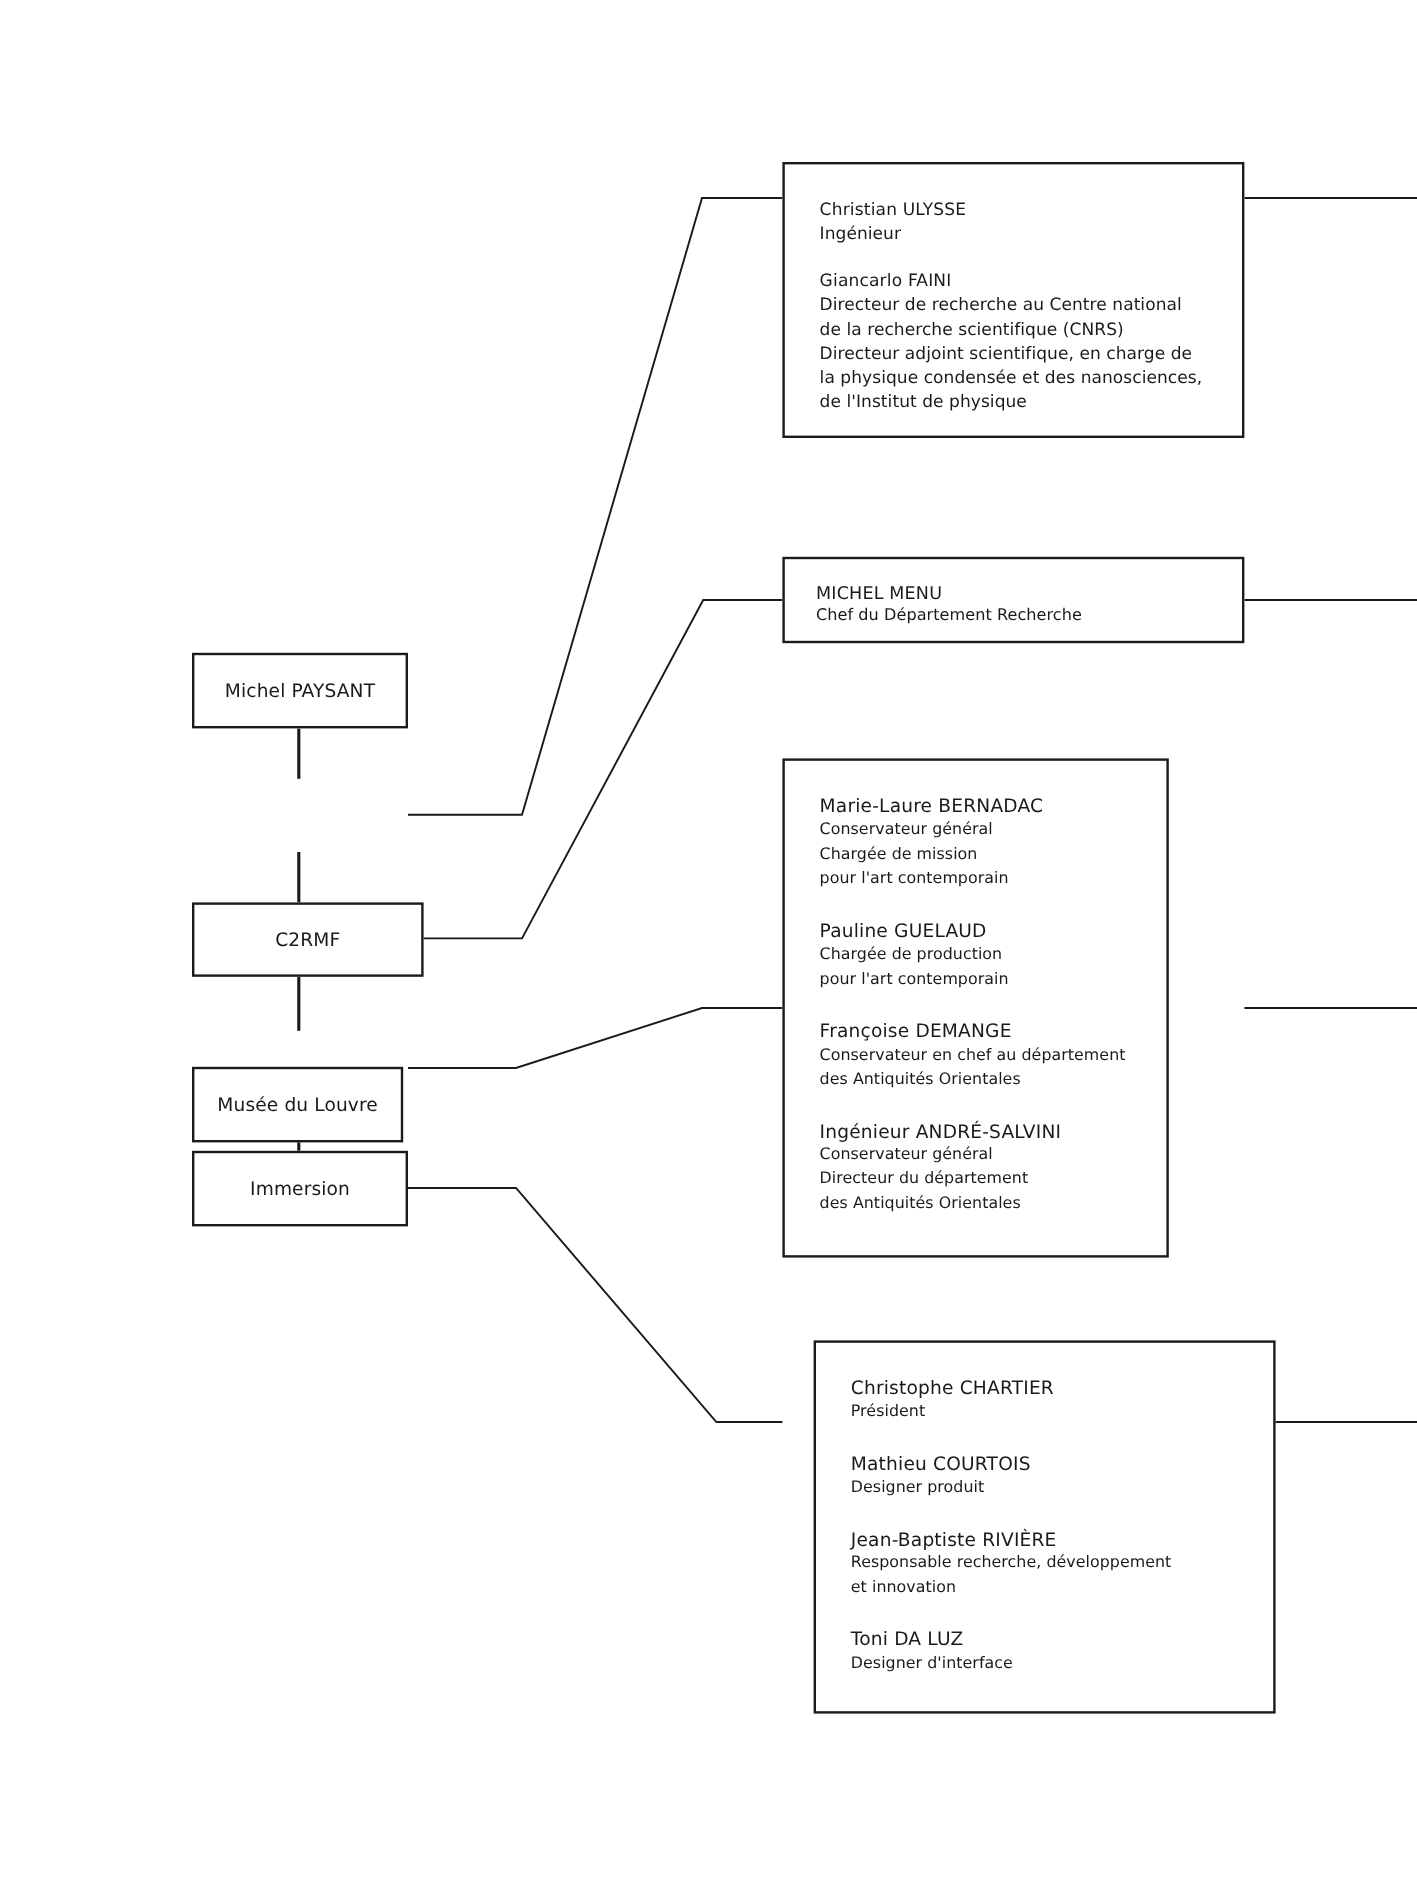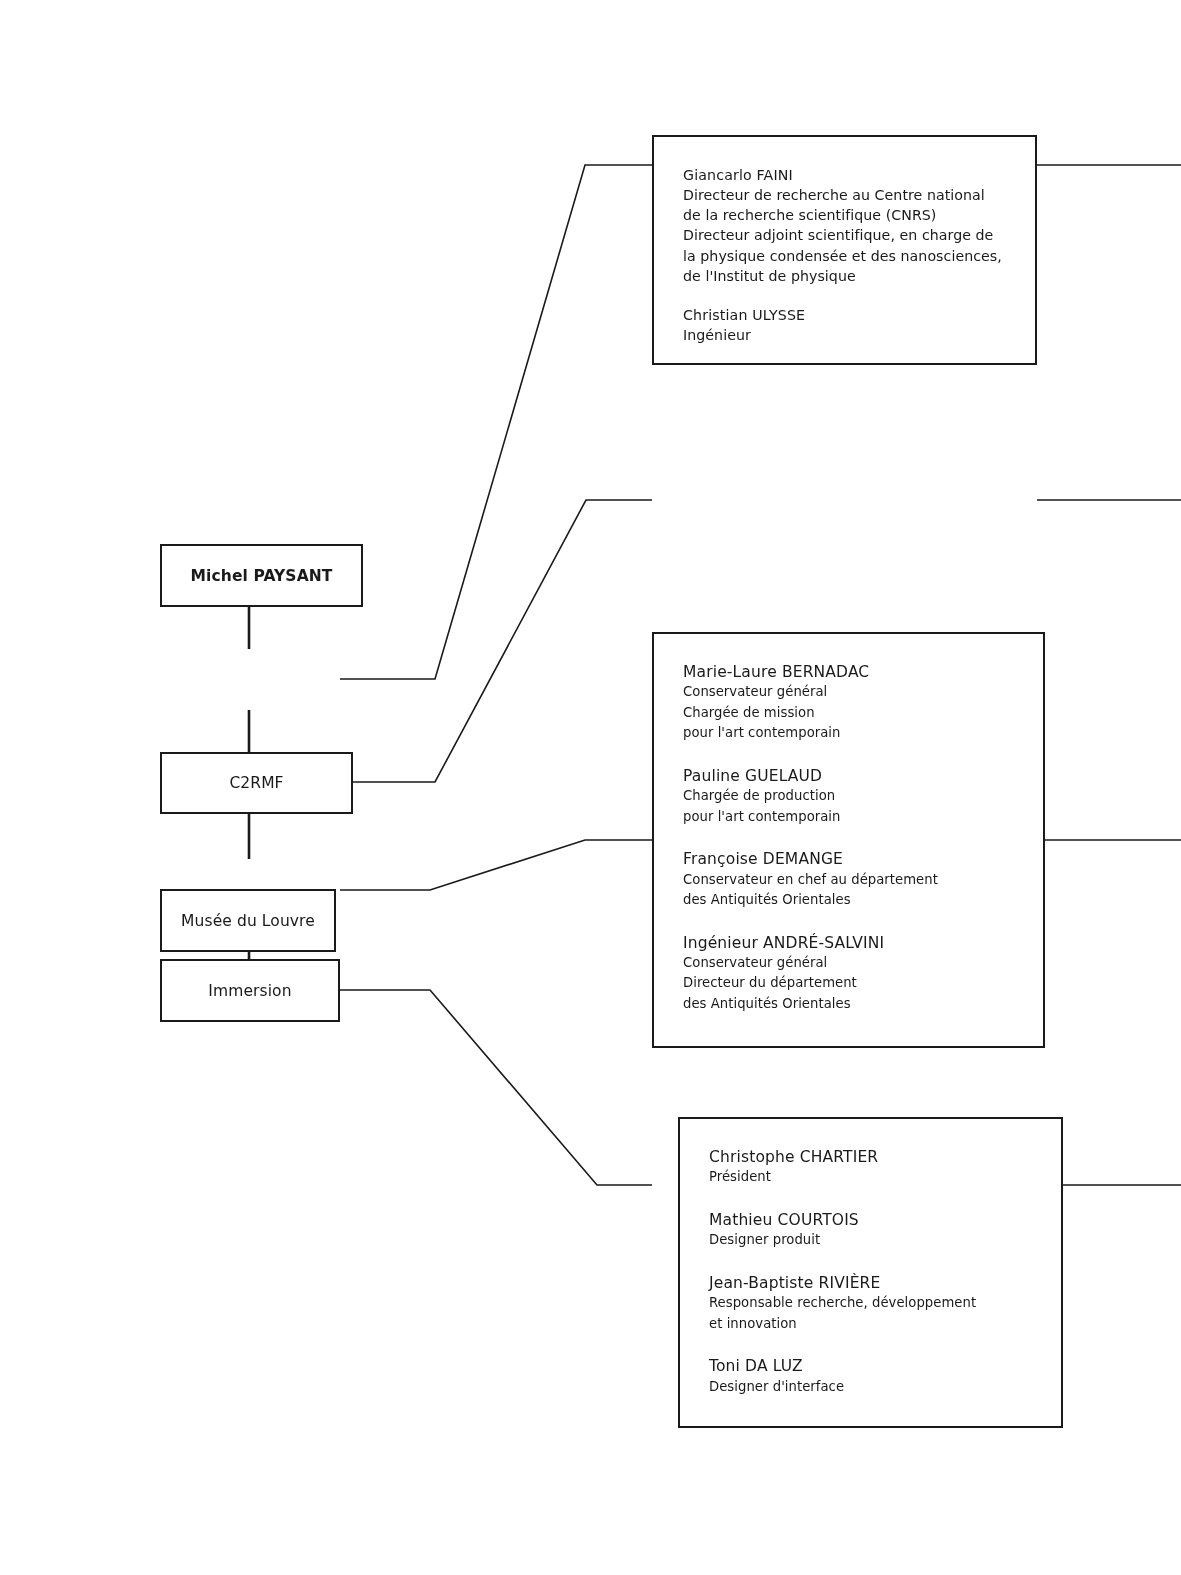--- a/index.html
+++ b/index.html
@@ -108,54 +108,60 @@
     <path d="M 340 890 L 430 890 L 585 840 L 652 840"></path>
 
     <path d="M 340 990 L 430 990 L 597 1185 L 652 1185"></path>
 
     <line x1="1037" y1="165" x2="1181" y2="165"></line>
     <line x1="1037" y1="500" x2="1181" y2="500"></line>
     <line x1="1037" y1="840" x2="1181" y2="840"></line>
     <line x1="1037" y1="1185" x2="1181" y2="1185"></line>
   </svg>
 
-  <div class="node" style="left:160px; top:544px; width:203px; height:63px;font-weight:bold;">
+  <div class="node" style="left:160px; top:544px; width:180px; height:63px;">
     <span>Michel PAYSANT</span>
   </div>
 
 
   <div class="node" style="left:160px; top:752px; width:193px; height:62px;">
     <span>C2RMF</span>
   </div>
 
   <div class="node" style="left:160px; top:889px; width:176px; height:63px;">
     <span>Musée du Louvre</span>
   </div>
 
   <div class="node" style="left:160px; top:959px; width:180px; height:63px;">
     <span>Immersion</span>
   </div>
 
   <div class="panel uniform" style="left:652px; top:135px; width:385px; height:230px;">
+    <div class="grp">
+      <div class="nm">Christian ULYSSE</div>
+      <div class="rl">Ingénieur</div>
+    </div>
     <div class="grp">
       <div class="nm">Giancarlo FAINI</div>
       <div class="rl">Directeur de recherche au Centre national</div>
       <div class="rl">de la recherche scientifique (CNRS)</div>
       <div class="rl">Directeur adjoint scientifique, en charge de</div>
       <div class="rl">la physique condensée et des nanosciences,</div>
       <div class="rl">de l'Institut de physique</div>
     </div>
-    <div class="grp">
-      <div class="nm">Christian ULYSSE</div>
-      <div class="rl">Ingénieur</div>
-    </div>
-  </div>
-
-
-  <div class="panel" style="left:652px; top:632px; width:393px; height:416px;">
+  </div>
+
+  <div class="panel compact" style="left:652px; top:464px; width:385px; height:72px;">
+    <div class="grp">
+      <div class="nm">MICHEL MENU</div>
+      <div class="rl">Chef du Département Recherche</div>
+    </div>
+  </div>
+
+  <div class="panel" style="left:652px; top:632px; width:322px; height:416px;">
     <div class="grp">
       <div class="nm">Marie-Laure BERNADAC</div>
       <div class="rl">Conservateur général</div>
       <div class="rl">Chargée de mission</div>
       <div class="rl">pour l'art contemporain</div>
     </div>
     <div class="grp">
       <div class="nm">Pauline GUELAUD</div>
       <div class="rl">Chargée de production</div>
       <div class="rl">pour l'art contemporain</div>

